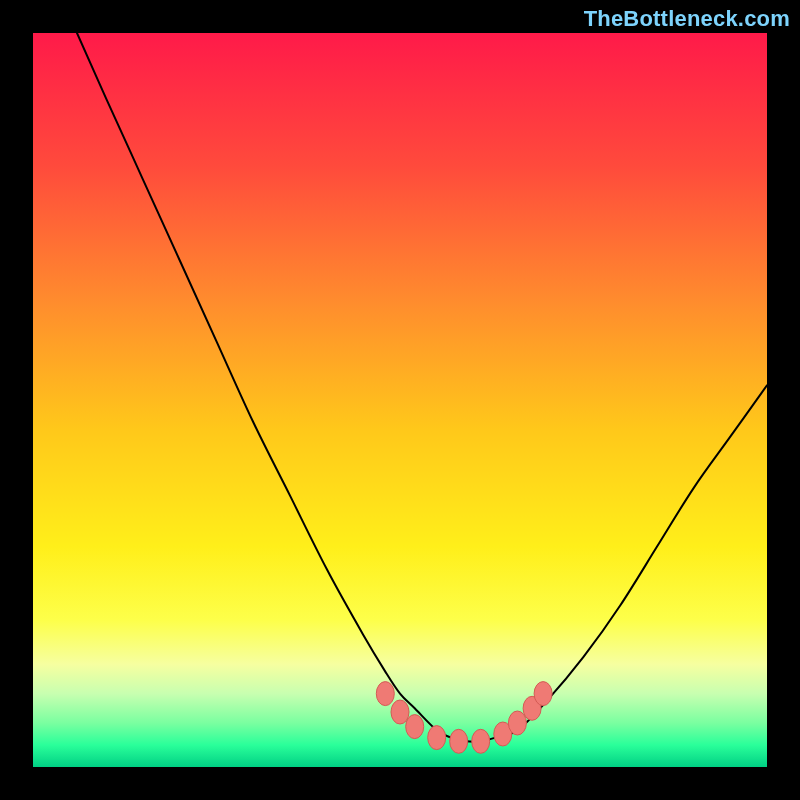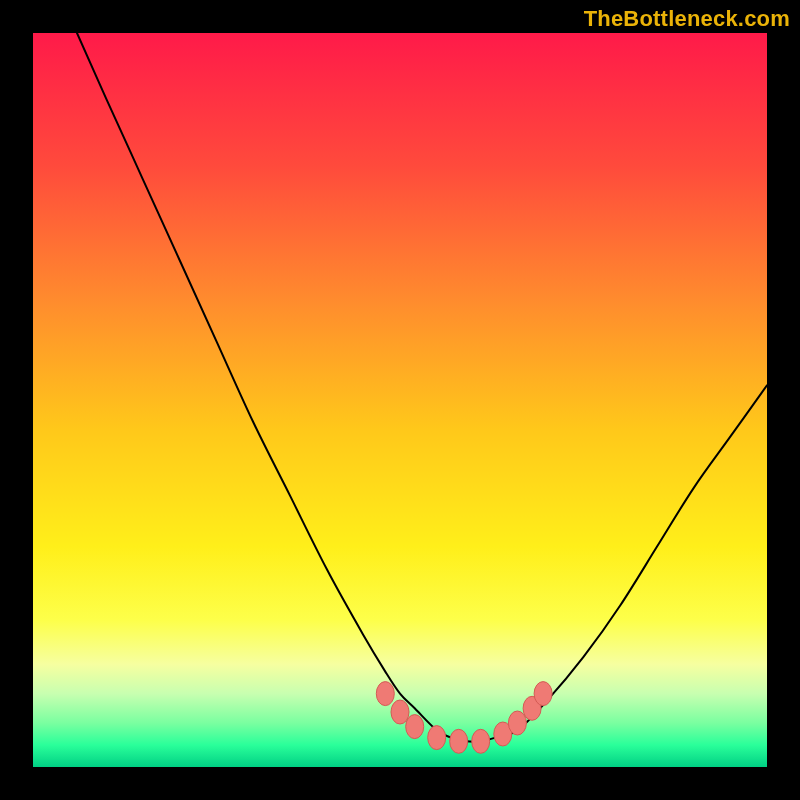--- a/index.html
+++ b/index.html
@@ -36,21 +36,21 @@
       #c8ffb0 90%,
       #7affa0 94%,
       #2aff9a 97%,
       #00d084 100%
     );
   }
   .watermark {
     position: absolute;
     top: 6px;
     right: 10px;
-    color: #eab308;
+    color: #7dd3fc;
     font-size: 22px;
     font-weight: 600;
     letter-spacing: 0.2px;
     margin-left: 8px;
   }
   svg.curve {
     position: absolute;
     top: 0;
     left: 0;
     width: 734px;

